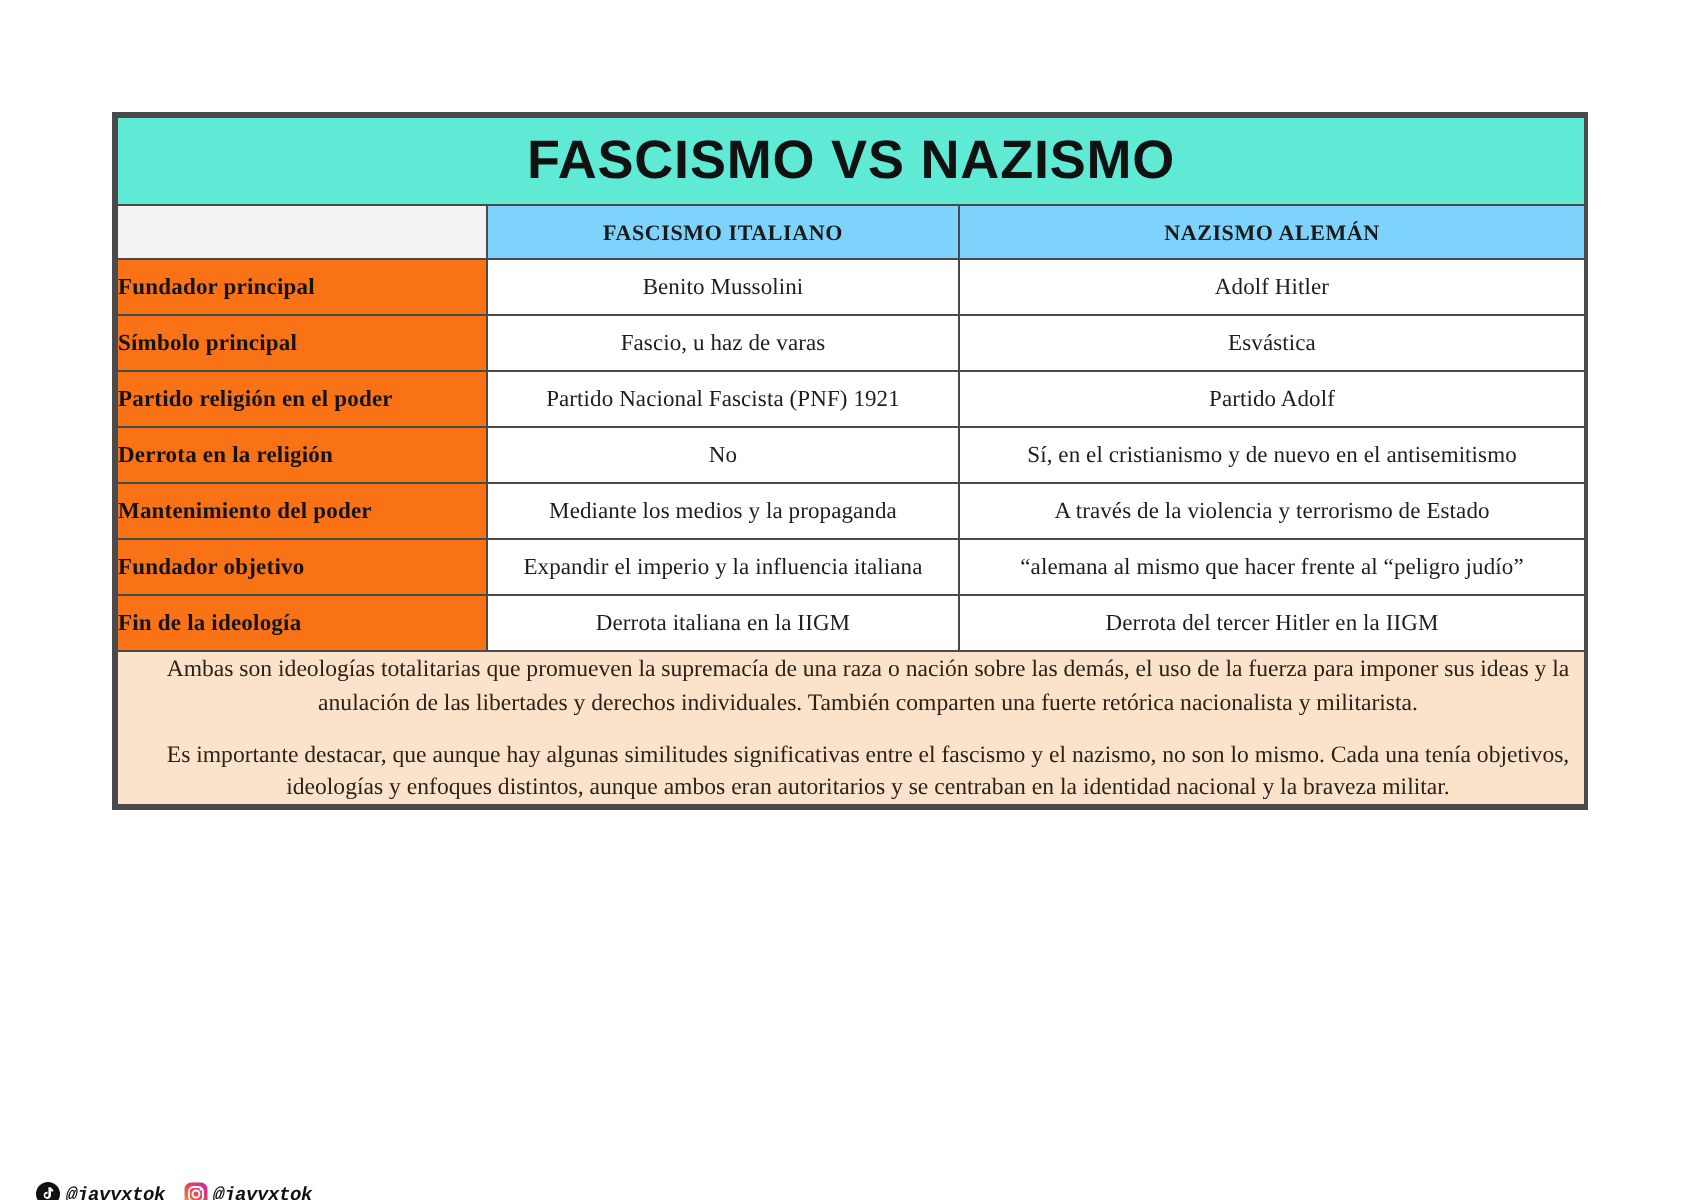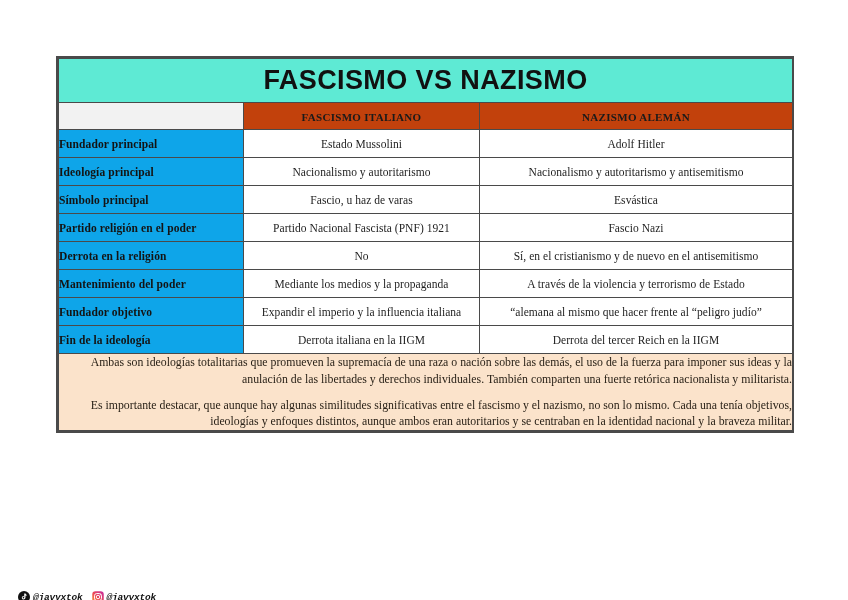--- a/index.html
+++ b/index.html
@@ -62,36 +62,36 @@
     color: #111111;
     line-height: 1;
   }
 
   
   .hdr-blank {
     background: #f2f2f2;
     height: 27px;
   }
   .hdr-cream {
-    background: #c2410c;
+    background: #7dd3fc;
     height: 27px;
     text-align: center;
     vertical-align: middle;
   }
   .hdr-text {
     font-family: "Liberation Serif", serif;
     font-weight: bold;
     font-size: 11px;
     letter-spacing: 0.3px;
     color: #1a1a1a;
   }
 
   
   .row-label {
-    background: #0ea5e9;
+    background: #f97316;
     height: 28px;
     padding: 0 0 0 8px;
     vertical-align: middle;
     font-weight: bold;
     font-size: 11.5px;
     color: #141414;
     letter-spacing: 0.1px;
   }
   .row-val {
     background: #ffffff;
@@ -108,21 +108,21 @@
   .notes-cell {
     background: #fbe3cb;
     padding: 9px 12px 11px 12px;
     vertical-align: top;
   }
   .note-p {
     font-size: 11.8px;
     line-height: 1.42;
     color: #2a2218;
     margin: 0 0 9px 17px;
-    text-align: right;
+    text-align: center;
   }
   .note-p:last-child { margin-bottom: 0; }
 
   
   .footer {
     position: absolute;
     left: 18px;
     top: 591px;
     display: flex;
     align-items: center;
@@ -172,41 +172,36 @@
           <td class="hdr-cream">
             <span class="hdr-text">FASCISMO ITALIANO</span>
           </td>
           <td class="hdr-cream">
             <span class="hdr-text">NAZISMO ALEMÁN</span>
           </td>
         </tr>
 
         <tr>
           <td class="row-label">Fundador principal</td>
-          <td class="row-val">Estado Mussolini</td>
+          <td class="row-val">Benito Mussolini</td>
           <td class="row-val">Adolf Hitler</td>
         </tr>
 
-        <tr>
-          <td class="row-label">Ideología principal</td>
-          <td class="row-val">Nacionalismo y autoritarismo</td>
-          <td class="row-val">Nacionalismo y autoritarismo y antisemitismo</td>
-        </tr>
 
 
         <tr>
           <td class="row-label">Símbolo principal</td>
           <td class="row-val">Fascio, u haz de varas</td>
           <td class="row-val">Esvástica</td>
         </tr>
 
         <tr>
           <td class="row-label">Partido religión en el poder</td>
           <td class="row-val">Partido Nacional Fascista (PNF) 1921</td>
-          <td class="row-val">Fascio Nazi</td>
+          <td class="row-val">Partido Adolf</td>
         </tr>
 
         <tr>
           <td class="row-label">Derrota en la religión</td>
           <td class="row-val">No</td>
           <td class="row-val">Sí, en el cristianismo y de nuevo en el antisemitismo</td>
         </tr>
 
         <tr>
           <td class="row-label">Mantenimiento del poder</td>
@@ -216,21 +211,21 @@
 
         <tr>
           <td class="row-label">Fundador objetivo</td>
           <td class="row-val">Expandir el imperio y la influencia italiana</td>
           <td class="row-val">“alemana al mismo que hacer frente al “peligro judío”</td>
         </tr>
 
         <tr>
           <td class="row-label">Fin de la ideología</td>
           <td class="row-val">Derrota italiana en la IIGM</td>
-          <td class="row-val">Derrota del tercer Reich en la IIGM</td>
+          <td class="row-val">Derrota del tercer Hitler en la IIGM</td>
         </tr>
 
         <tr>
           <td class="notes-cell" colspan="3">
             <p class="note-p">Ambas son ideologías totalitarias que promueven la supremacía de una raza o nación sobre las demás, el uso de la fuerza para imponer sus ideas y la anulación de las libertades y derechos individuales. También comparten una fuerte retórica nacionalista y militarista.</p>
             <p class="note-p">Es importante destacar, que aunque hay algunas similitudes significativas entre el fascismo y el nazismo, no son lo mismo. Cada una tenía objetivos, ideologías y enfoques distintos, aunque ambos eran autoritarios y se centraban en la identidad nacional y la braveza militar.</p>
           </td>
         </tr>
 
       </tbody>

